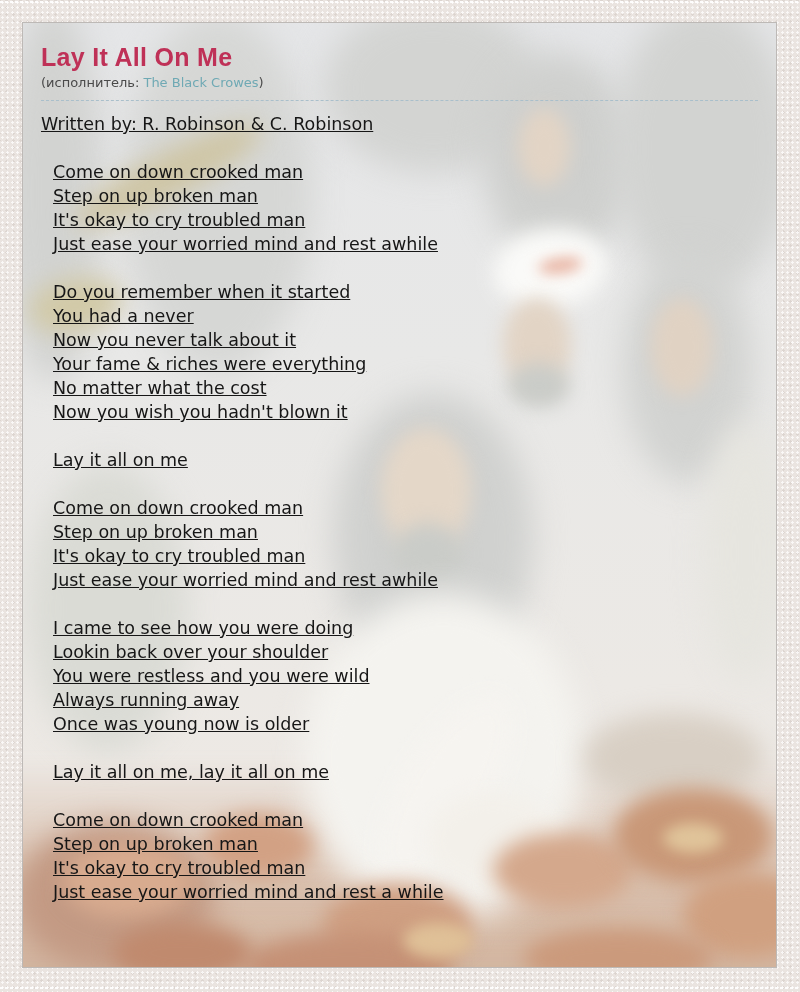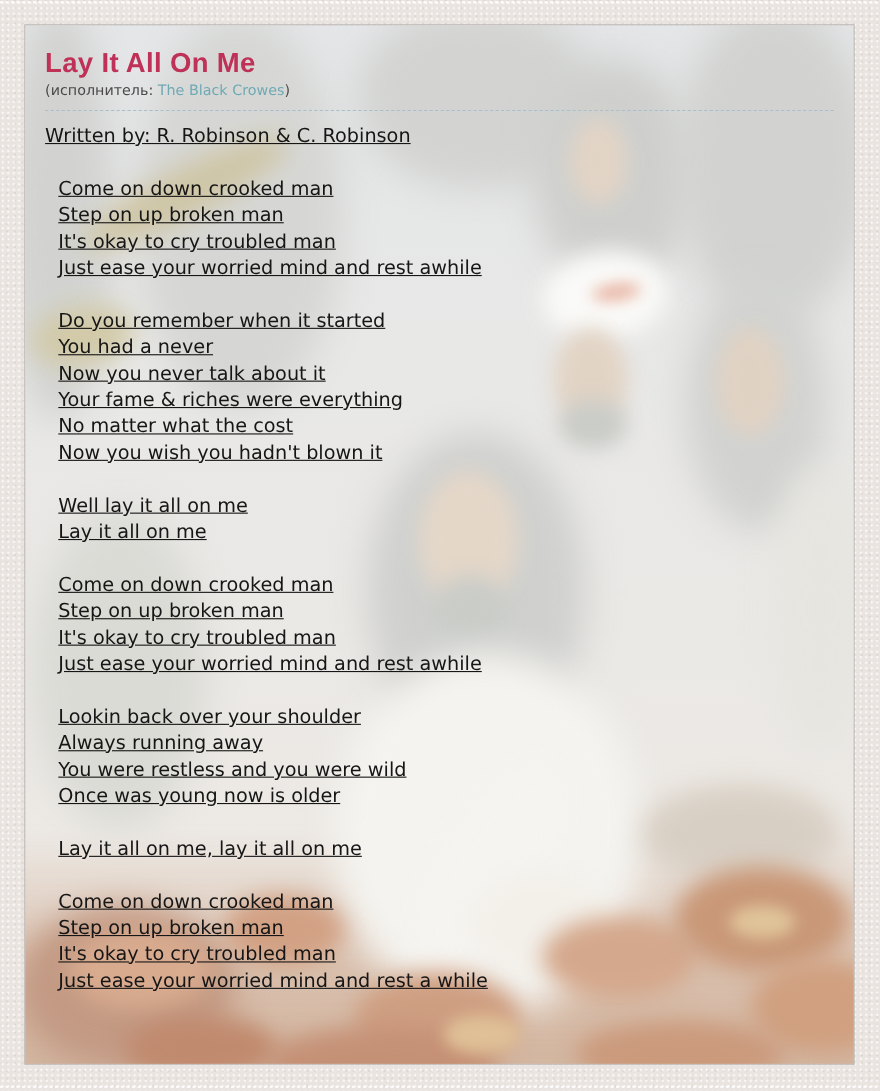--- a/index.html
+++ b/index.html
@@ -116,33 +116,33 @@
         </div>
         <div class="stanza">
           <div class="lyric-line">Do you remember when it started</div>
           <div class="lyric-line">You had a never</div>
           <div class="lyric-line">Now you never talk about it</div>
           <div class="lyric-line">Your fame &amp; riches were everything</div>
           <div class="lyric-line">No matter what the cost</div>
           <div class="lyric-line">Now you wish you hadn't blown it</div>
         </div>
         <div class="stanza">
-          <div class="lyric-line">Well lay it all on me</div>
           <div class="lyric-line">Lay it all on me</div>
         </div>
         <div class="stanza">
           <div class="lyric-line">Come on down crooked man</div>
           <div class="lyric-line">Step on up broken man</div>
           <div class="lyric-line">It's okay to cry troubled man</div>
           <div class="lyric-line">Just ease your worried mind and rest awhile</div>
         </div>
         <div class="stanza">
+          <div class="lyric-line">I came to see how you were doing</div>
           <div class="lyric-line">Lookin back over your shoulder</div>
+          <div class="lyric-line">You were restless and you were wild</div>
           <div class="lyric-line">Always running away</div>
-          <div class="lyric-line">You were restless and you were wild</div>
           <div class="lyric-line">Once was young now is older</div>
         </div>
         <div class="stanza">
           <div class="lyric-line">Lay it all on me, lay it all on me</div>
         </div>
         <div class="stanza">
           <div class="lyric-line">Come on down crooked man</div>
           <div class="lyric-line">Step on up broken man</div>
           <div class="lyric-line">It's okay to cry troubled man</div>
           <div class="lyric-line">Just ease your worried mind and rest a while</div>

